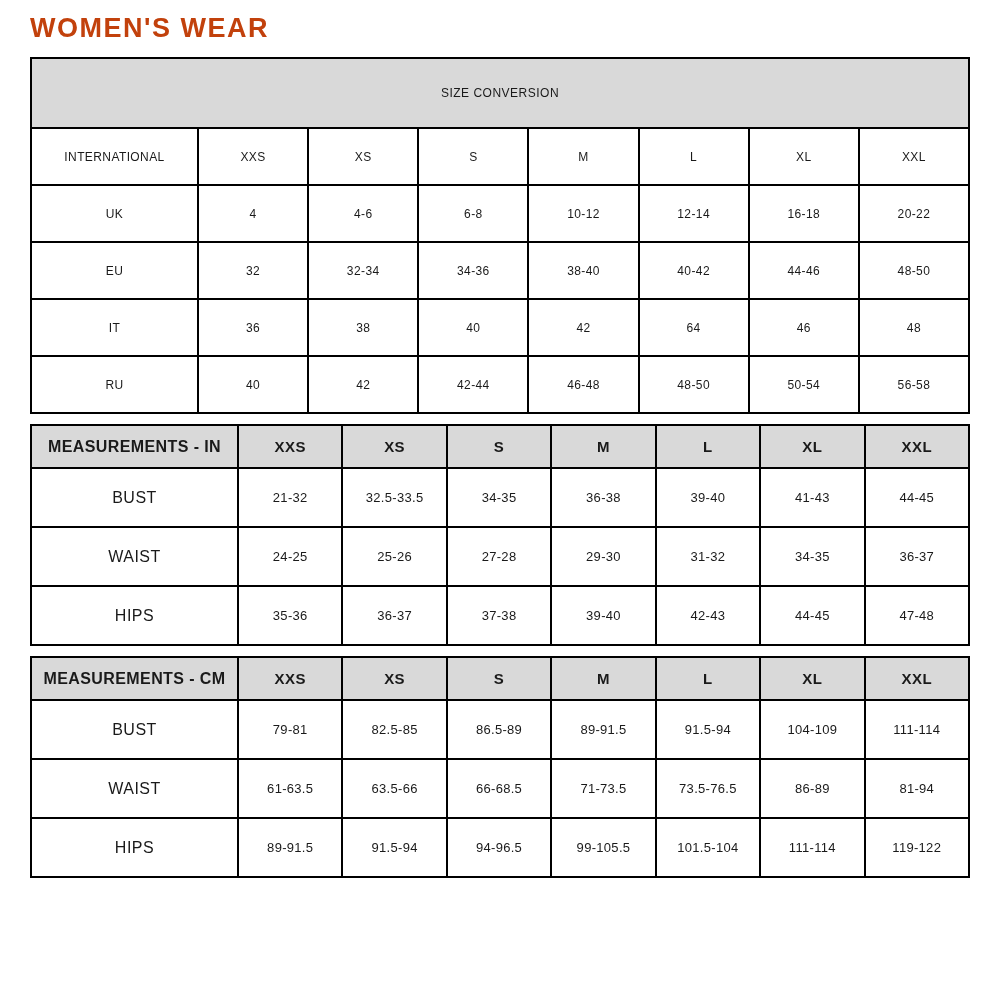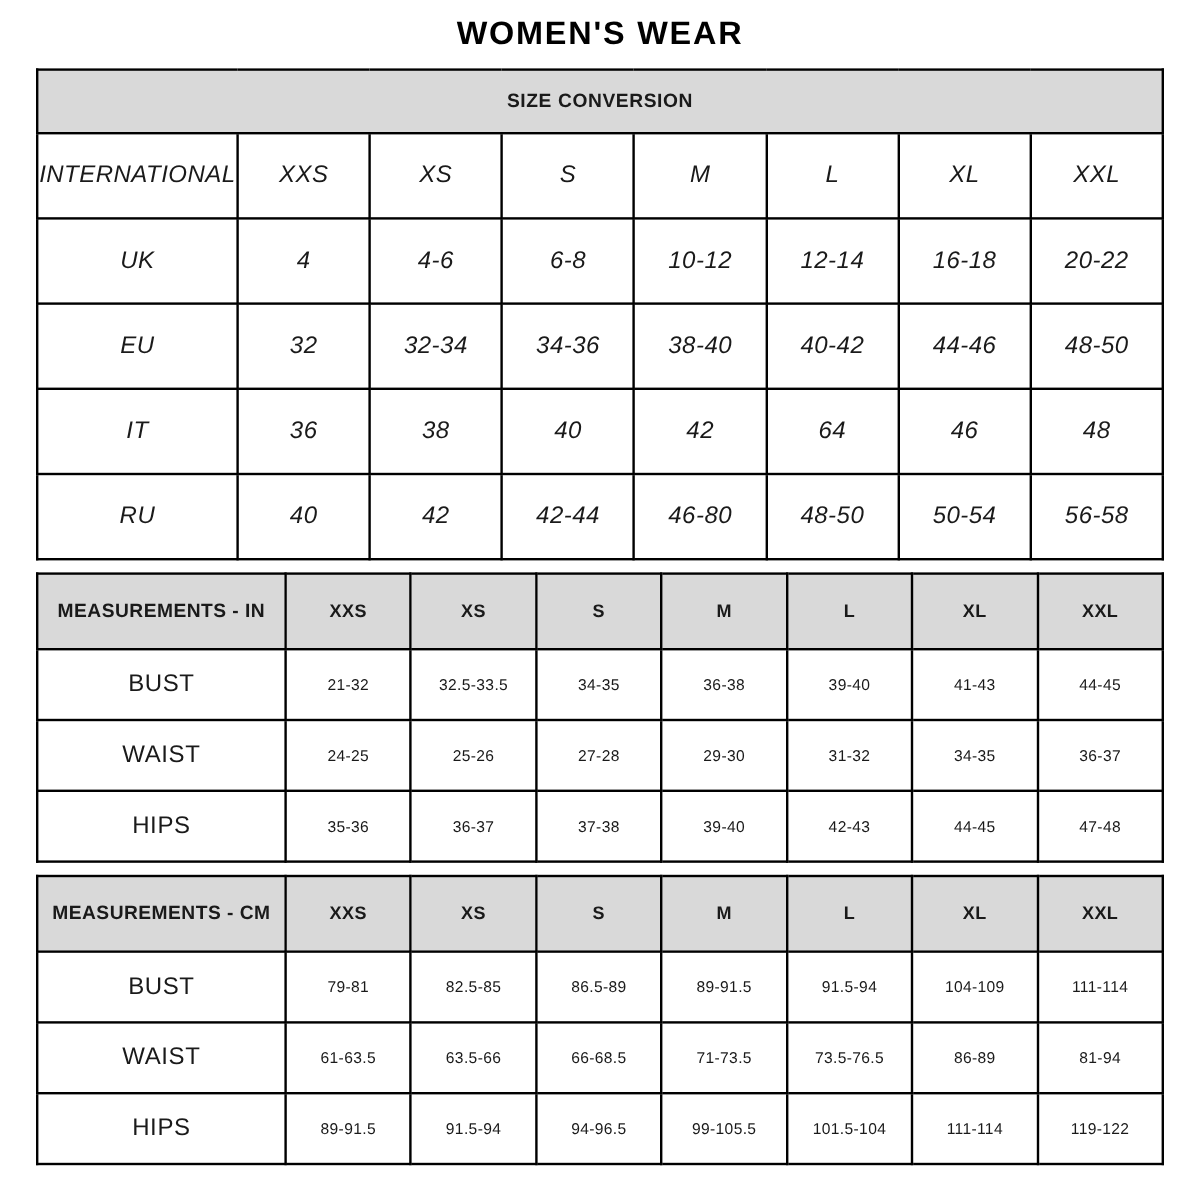--- a/index.html
+++ b/index.html
@@ -7,75 +7,74 @@
   body {
     width: 1000px;
     height: 1000px;
     font-family: "Liberation Sans", sans-serif;
     color: #1a1a1a;
     overflow: hidden;
   }
   .page { padding: 13px 30px 0 30px; }
 
   h1.page-title {
-    text-align: center;
+    text-align: left;
     font-size: 27px;
     font-weight: 700;
     letter-spacing: 1.5px;
-    color: #000000;
+    color: #c2410c;
     margin-bottom: 13px;
   }
 
   table {
     width: 940px;
     border-collapse: collapse;
     table-layout: fixed;
   }
   td, th {
     border: 2px solid #000000;
     text-align: center;
     vertical-align: middle;
     overflow: hidden;
     white-space: nowrap;
   }
 
   
   .t-conv .table-title-cell {
     background: #d9d9d9;
-    height: 53px;
-    font-weight: 700;
-    font-size: 16px;
+    height: 70px;
+    font-weight: 400;
+    font-size: 12px;
     letter-spacing: 0.5px;
   }
   .t-conv td.cell {
-    height: 71px;
-    font-size: 20px;
+    height: 57px;
+    font-size: 12px;
     font-weight: 500;
     letter-spacing: 0.4px;
-    font-style: italic;
   }
 
   
   .t-meas { margin-top: 10px; }
   .t-meas th {
     background: #d9d9d9;
-    height: 63px;
+    height: 43px;
     font-size: 15px;
     font-weight: 700;
     letter-spacing: 0.4px;
   }
   .t-meas th.label-head { font-size: 16px; }
   .t-meas td.cell {
     height: 59px;
     font-size: 13px;
     font-weight: 500;
     letter-spacing: 0.3px;
   }
   .t-meas td.row-label {
-    font-size: 20px;
+    font-size: 16px;
     letter-spacing: 0.5px;
   }
 </style>
 </head>
 <body>
 
 <div class="page">
 
   <h1 class="page-title">WOMEN'S WEAR</h1>
 
@@ -132,21 +131,21 @@
       <td class="cell">42</td>
       <td class="cell">64</td>
       <td class="cell">46</td>
       <td class="cell">48</td>
     </tr>
     <tr>
       <td class="cell">RU</td>
       <td class="cell">40</td>
       <td class="cell">42</td>
       <td class="cell">42-44</td>
-      <td class="cell">46-80</td>
+      <td class="cell">46-48</td>
       <td class="cell">48-50</td>
       <td class="cell">50-54</td>
       <td class="cell">56-58</td>
     </tr>
   </tbody>
     </table>
 
   <table class="t-meas">
     <colgroup>
       <col style="width:207px">

